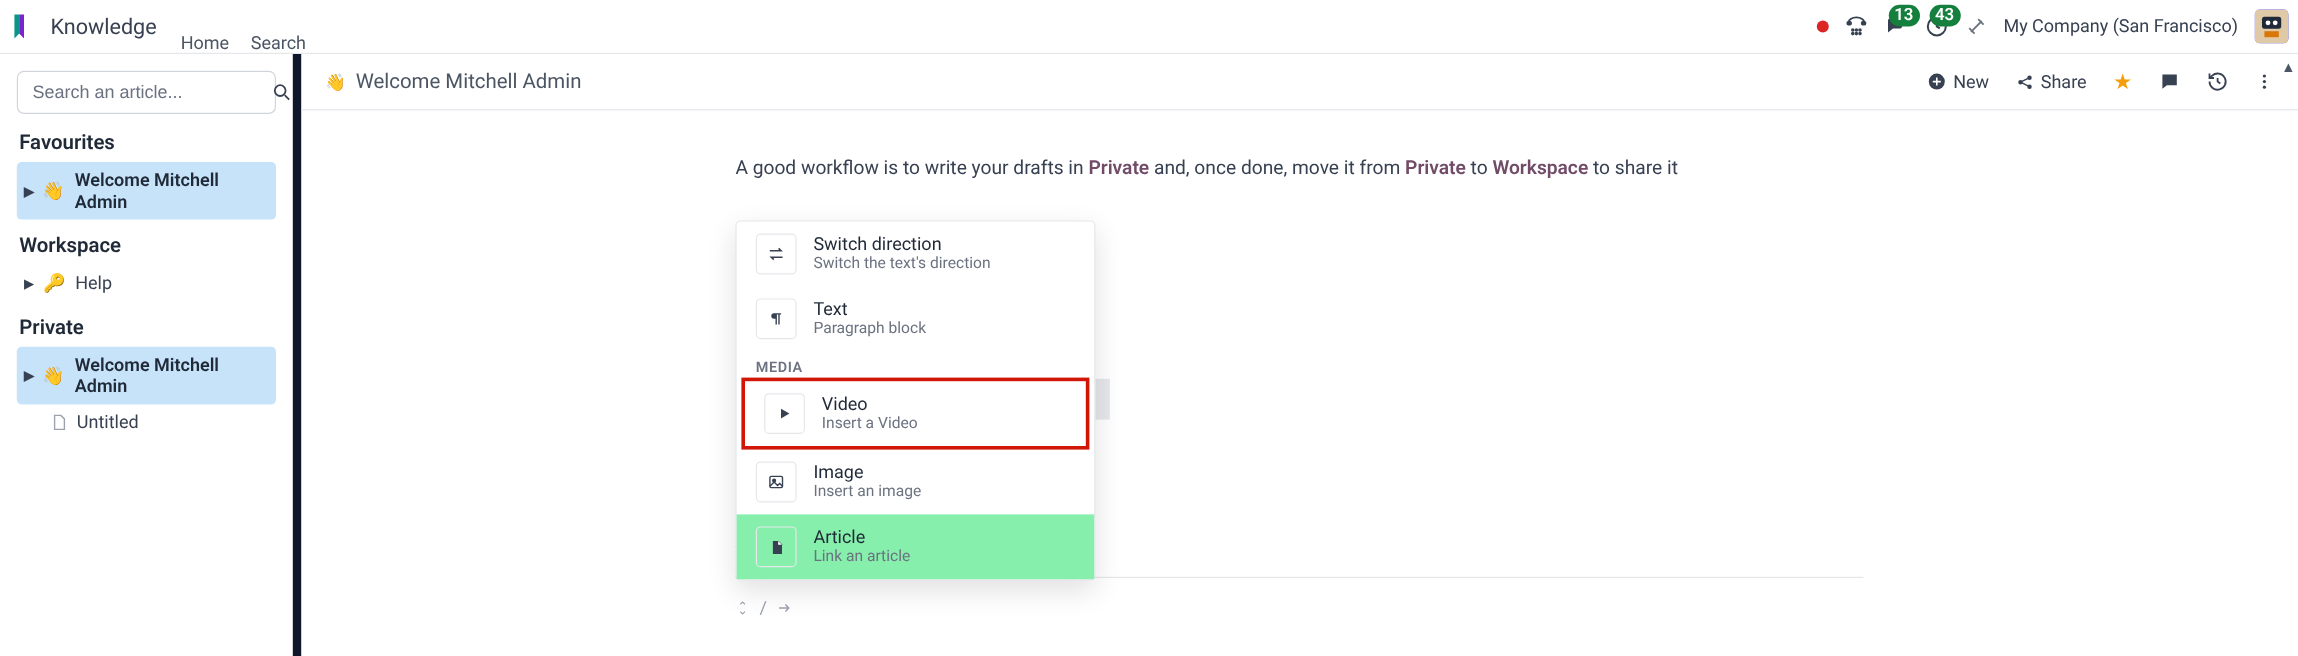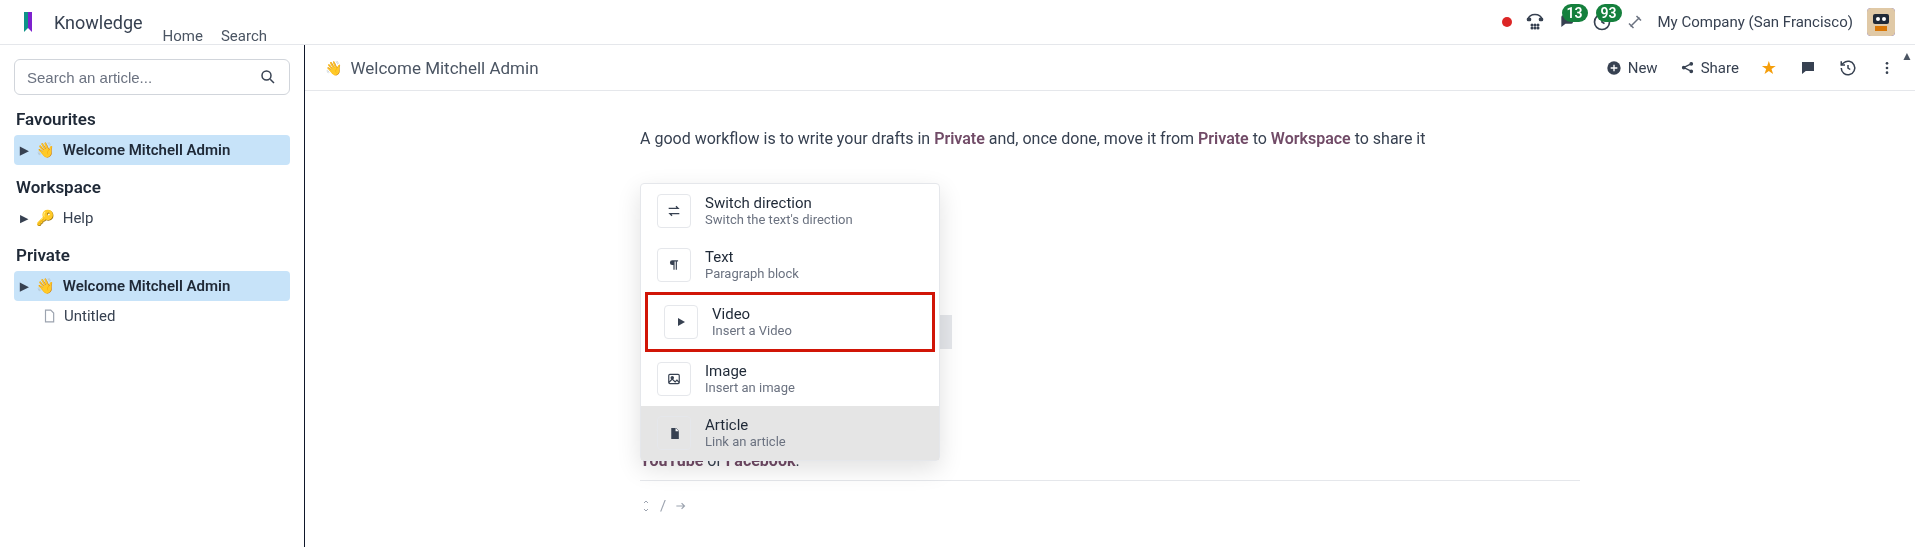--- a/index.html
+++ b/index.html
@@ -1,31 +1,31 @@
 <!DOCTYPE html>
 <html><head>
 <meta charset="utf-8">
 <style>
   * { box-sizing: border-box; margin: 0; padding: 0; }
   body { font-family: -apple-system, BlinkMacSystemFont, "Segoe UI", Roboto, Arial, sans-serif; font-size: 14px; color: #374151; background: #fff; }
   
-  .topbar { display: flex; align-items: center; height: 45px; padding: 0 20px; border-bottom: 1px solid #e5e7eb; }
+  .topbar { display: flex; align-items: center; height: 45px; padding: 0 8px; border-bottom: 1px solid #e5e7eb; }
   .logo-icon { width: 24px; height: 24px; margin-right: 10px; }
   .app-name { font-size: 18px; color: #374151; font-weight: 400; margin-right: 20px; }
   .nav-link { color: #4b5563; font-size: 15px; margin-right: 18px; cursor: pointer; margin-top: 28px; }
   .topbar-spacer { flex: 1; }
   .topbar-right { display: flex; align-items: center; gap: 14px; }
   .red-dot { width: 10px; height: 10px; background: #dc2626; border-radius: 50%; }
   .icon-btn { position: relative; color: #4b5563; cursor: pointer; display: flex; align-items: center; }
   .badge { position: absolute; top: -8px; right: -10px; background: #15803d; color: #fff; font-size: 14px; padding: 1px 5px; border-radius: 10px; font-weight: 600; }
   .company-name { font-size: 15px; color: #374151; }
   .avatar { width: 28px; height: 28px; border-radius: 4px; background: linear-gradient(135deg,#6366f1,#4338ca); display:flex;align-items:center;justify-content:center;color:#fff;font-weight:700;font-size:12px; }
 
   .page { display: flex; height: calc(100vh - 45px); }
-  .sidebar { width: 305px; padding: 14px; border-right: 1px solid #0f172a; }
+  .sidebar { width: 251px; padding: 14px; border-right: 7px solid #0f172a; }
   .search-box { display: flex; align-items: center; border: 1px solid #d1d5db; border-radius: 6px; padding: 8px 12px; margin-bottom: 14px; }
   .search-box input { flex:1; border:none; outline:none; font-size:15px; background:transparent; color:#374151; }
   .search-box input::placeholder { color:#6b7280; }
 
   .section-title { font-size: 17px; font-weight: 600; color: #1f2937; margin: 12px 0 6px 2px; }
   .tree-item { display:flex; align-items:center; padding: 6px 6px; border-radius: 4px; font-size: 15px; cursor:pointer; }
   .tree-item.selected { background: #c7e3f9; font-weight: 600; color: #1f2937; }
   .caret { width: 10px; color:#374151; margin-right: 6px; font-size:11px; }
   .tree-emoji { margin-right: 8px; }
   .tree-indent { width: 22px; }
@@ -40,21 +40,21 @@
   .star { color:#f59e0b; font-size:18px; }
 
   .article-body { flex:1; padding: 20px 0 0 0; overflow:auto; position:relative; }
   .body-inner { max-width: 980px; margin: 16px auto; padding: 0 20px 40px 20px; position:relative; }
   .para { font-size: 16px; color:#374151; line-height:1.5; }
   .para .link { color:#714b67; font-weight:600; }
   .hidden-a { color:#374151; margin-top:18px; font-size:16px; }
 
   .popover { position:absolute; top: 28px; left: 0px; width: 300px; background:#fff; border: 1px solid #e5e7eb; box-shadow: 0 8px 24px rgba(0,0,0,0.12); border-radius:4px; z-index:10; }
   .pop-item { display:flex; align-items:flex-start; gap:14px; padding:10px 16px; cursor:pointer; }
-  .pop-item.hover { background:#e5e5e5; }
+  .pop-item.hover { background:#86efac; }
   .pop-icon { width:34px;height:34px;border:1px solid #e5e7eb;border-radius:4px;display:flex;align-items:center;justify-content:center;font-size:14px;color:#374151;flex-shrink:0; }
   .pop-texts { display:flex; flex-direction:column; }
   .pop-title { font-size:15px; color:#1f2937; }
   .pop-sub { font-size:13px; color:#6b7280; }
   .pop-section { font-size:12px; color:#6b7280; font-weight:600; padding: 6px 16px 2px 16px; letter-spacing:0.5px; }
   .pop-video-highlight { border: 3px solid #d11507; margin: 0 4px; }
 
   .ghost-block { position:absolute; top: 160px; left: 300px; width: 12px; height: 34px; background:#e5e7eb; }
 
   .under-popover { margin-top: 300px; font-size:16px; color:#374151; }
@@ -102,21 +102,21 @@
       <svg width="20" height="20" viewBox="0 0 24 24" fill="#374151">
           <path d="M4 4h12a2 2 0 0 1 2 2v6a2 2 0 0 1-2 2H9l-5 4V6a2 2 0 0 1 2-2z"></path>
         </svg>
       <span class="badge">13</span>
     </span>
     <span class="icon-btn">
       <svg width="20" height="20" viewBox="0 0 24 24" fill="none" stroke="#374151" stroke-width="2">
           <circle cx="12" cy="12" r="9"></circle>
           <path d="M12 7v5l3 2"></path>
         </svg>
-      <span class="badge">93</span>
+      <span class="badge">43</span>
     </span>
     <span class="icon-btn">
       <svg width="18" height="18" viewBox="0 0 24 24" fill="none" stroke="#6b7280" stroke-width="2">
           <path d="M6 18 L18 6 M14 4l6 6 M4 14l6 6"></path>
         </svg>
     </span>
     <span class="company-name">My Company (San Francisco)</span>
     <span class="avatar">
       <svg width="28" height="28" viewBox="0 0 28 28">
           <rect width="28" height="28" rx="4" fill="#e0c9a6"></rect>
@@ -249,20 +249,21 @@
               <span class="pop-icon">
                   <svg width="14" height="14" viewBox="0 0 24 24" fill="#374151">
                     <path d="M13 4H9a4 4 0 0 0 0 8h2v8h2V6h2v14h2V6h2V4z"></path>
                   </svg>
                 </span>
               <span class="pop-texts">
                 <span class="pop-title">Text</span>
                 <span class="pop-sub">Paragraph block</span>
               </span>
             </div>
+            <div class="pop-section">MEDIA</div>
             <div class="pop-video-highlight">
               <div class="pop-item">
                 <span class="pop-icon">
                     <svg width="12" height="12" viewBox="0 0 24 24" fill="#374151">
                       <path d="M6 4l14 8-14 8z"></path>
                     </svg>
                   </span>
                 <span class="pop-texts">
                   <span class="pop-title">Video</span>
                   <span class="pop-sub">Insert a Video</span>

